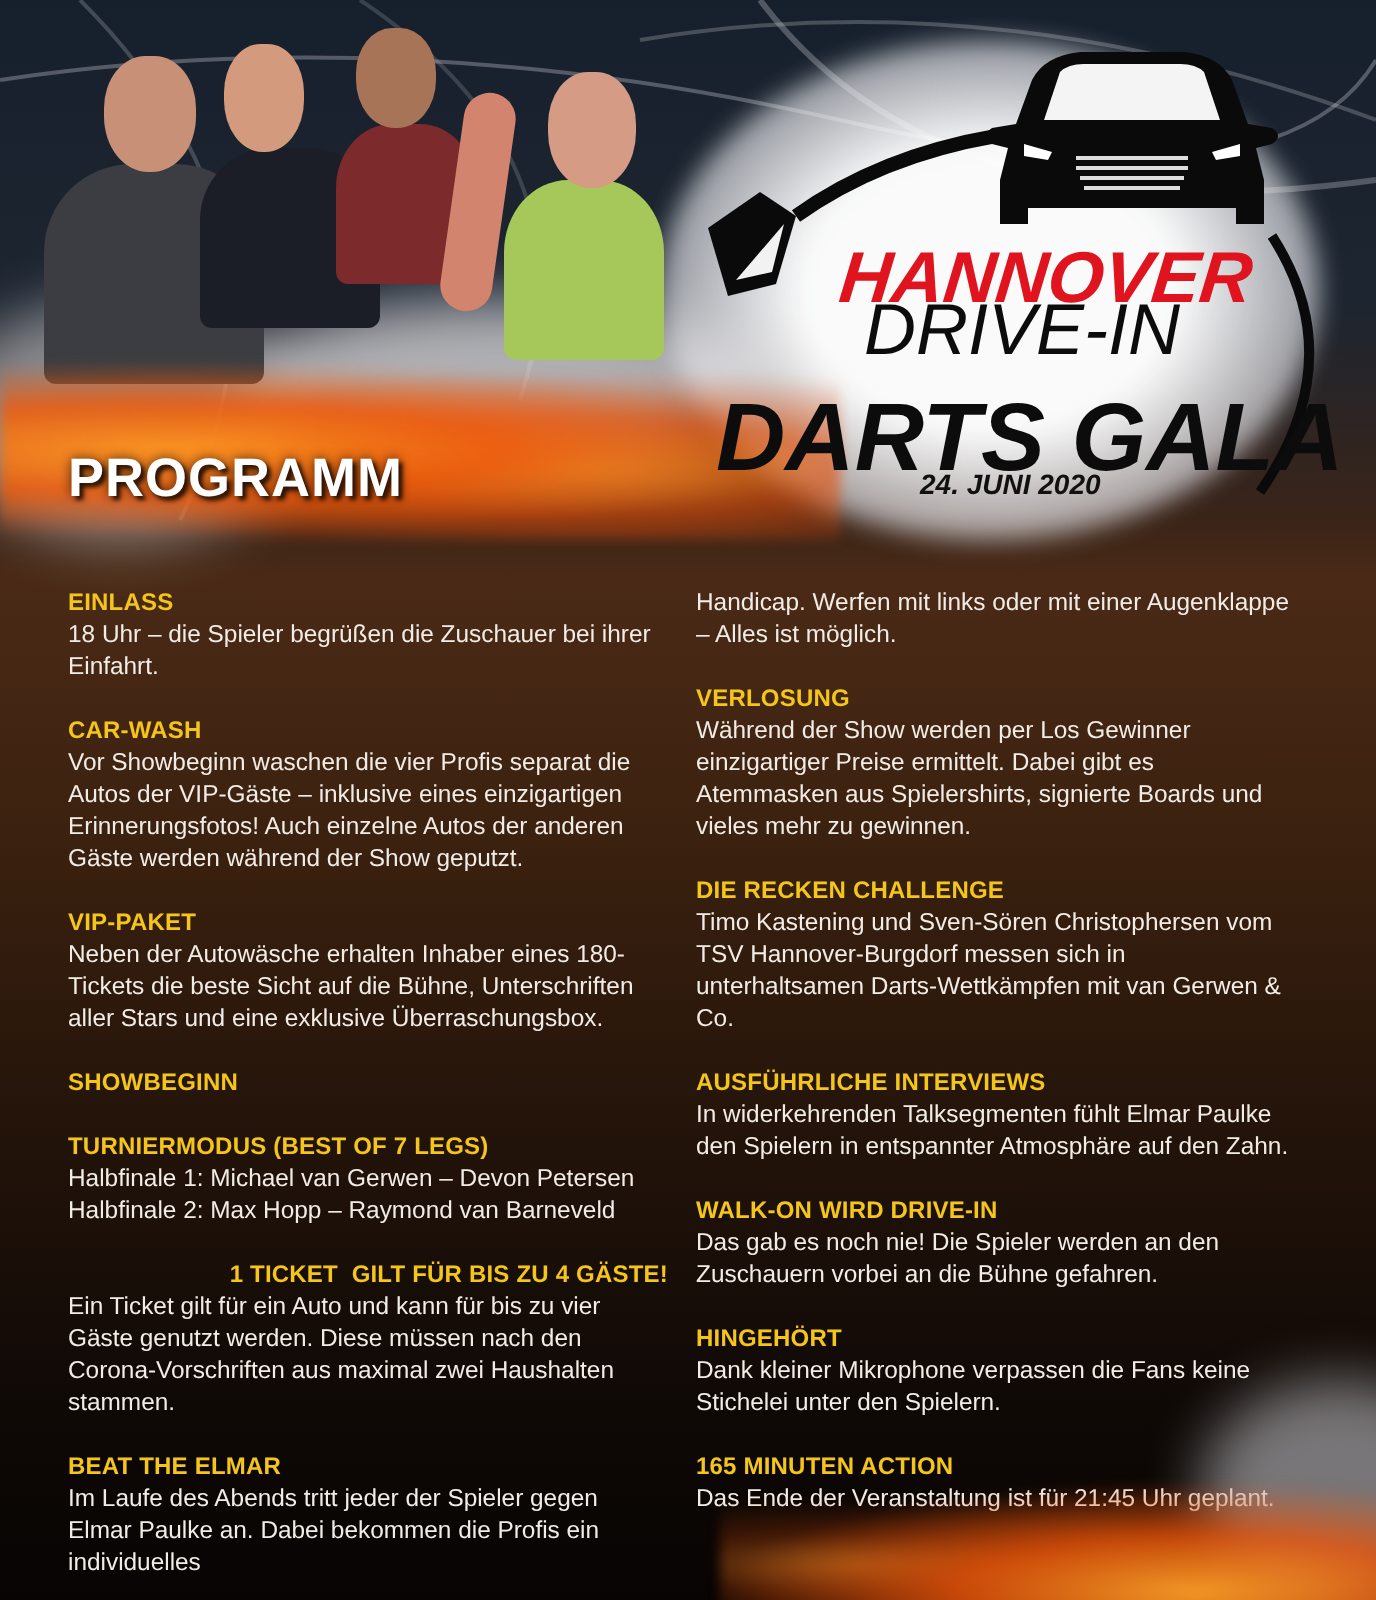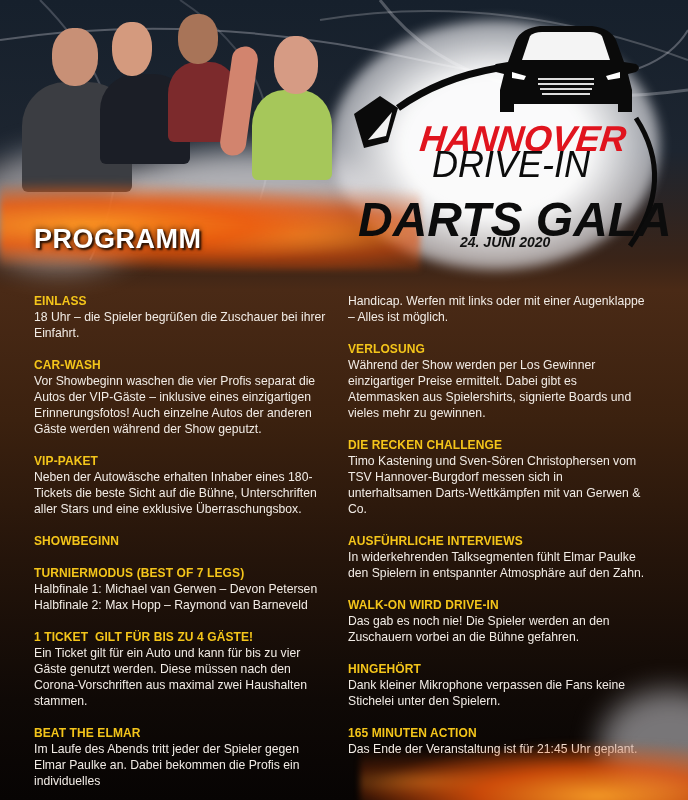--- a/index.html
+++ b/index.html
@@ -143,21 +143,21 @@
     </div>
     <div class="section">
       <h3>SHOWBEGINN</h3>
     </div>
     <div class="section">
       <h3>TURNIERMODUS (BEST OF 7 LEGS)</h3>
       <p>Halbfinale 1: Michael van Gerwen – Devon Petersen</p>
       <p>Halbfinale 2: Max Hopp – Raymond van Barneveld</p>
     </div>
     <div class="section">
-      <h3 style="white-space:pre;">1 TICKET  GILT FÜR BIS ZU 4 GÄSTE!</h3>
+      <h3 style="white-space:pre;text-align:right;">1 TICKET  GILT FÜR BIS ZU 4 GÄSTE!</h3>
       <p>Ein Ticket gilt für ein Auto und kann für bis zu vier Gäste genutzt werden. Diese müssen nach den Corona-Vorschriften aus maximal zwei Haushalten stammen.</p>
     </div>
     <div class="section">
       <h3>BEAT THE ELMAR</h3>
       <p>Im Laufe des Abends tritt jeder der Spieler gegen Elmar Paulke an. Dabei bekommen die Profis ein individuelles</p>
     </div>
   </div>
 
   <div class="col col-right">
     <div class="cont">

